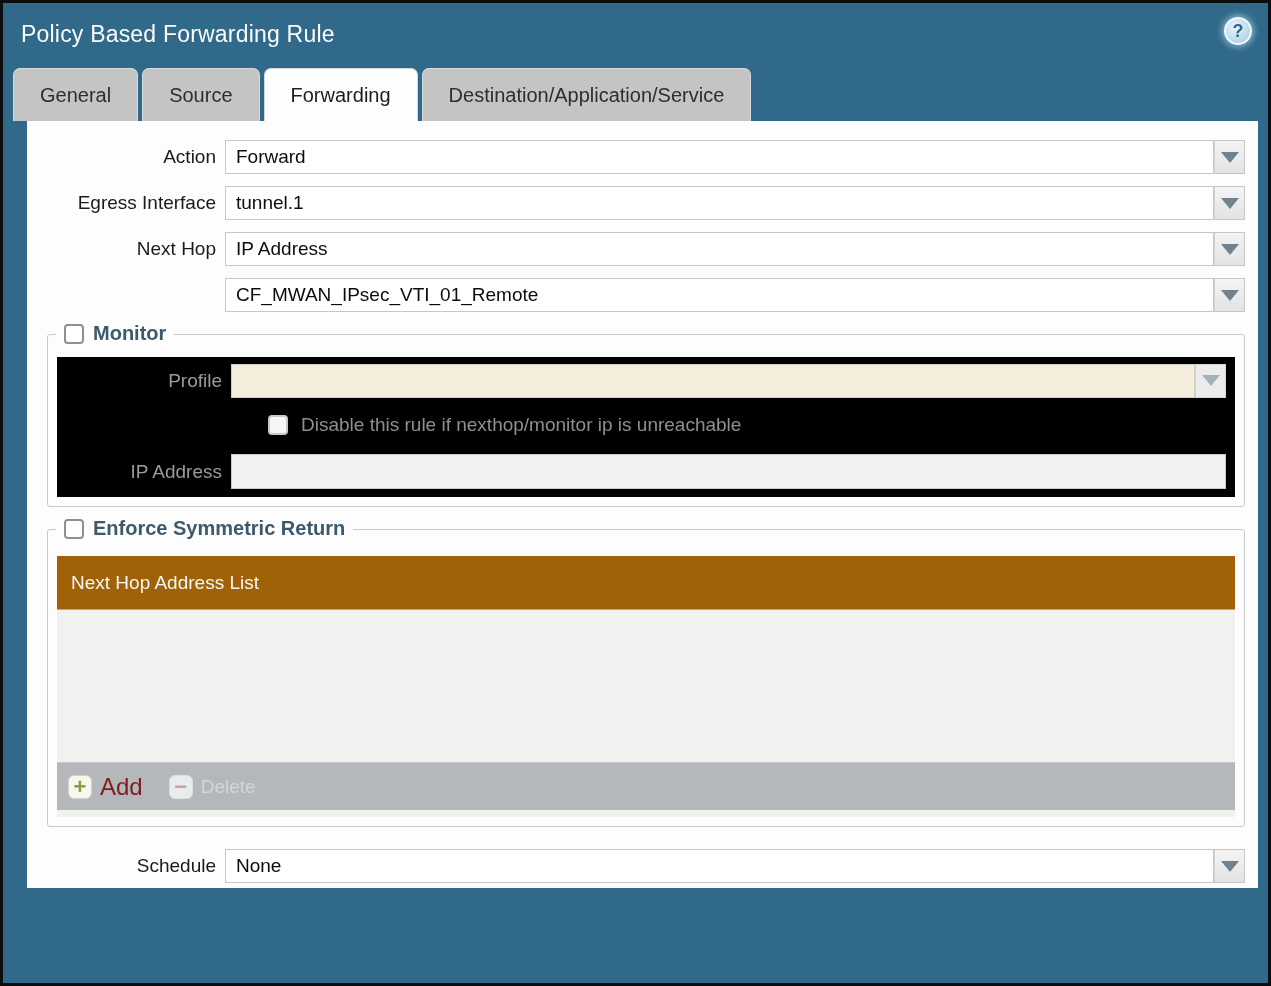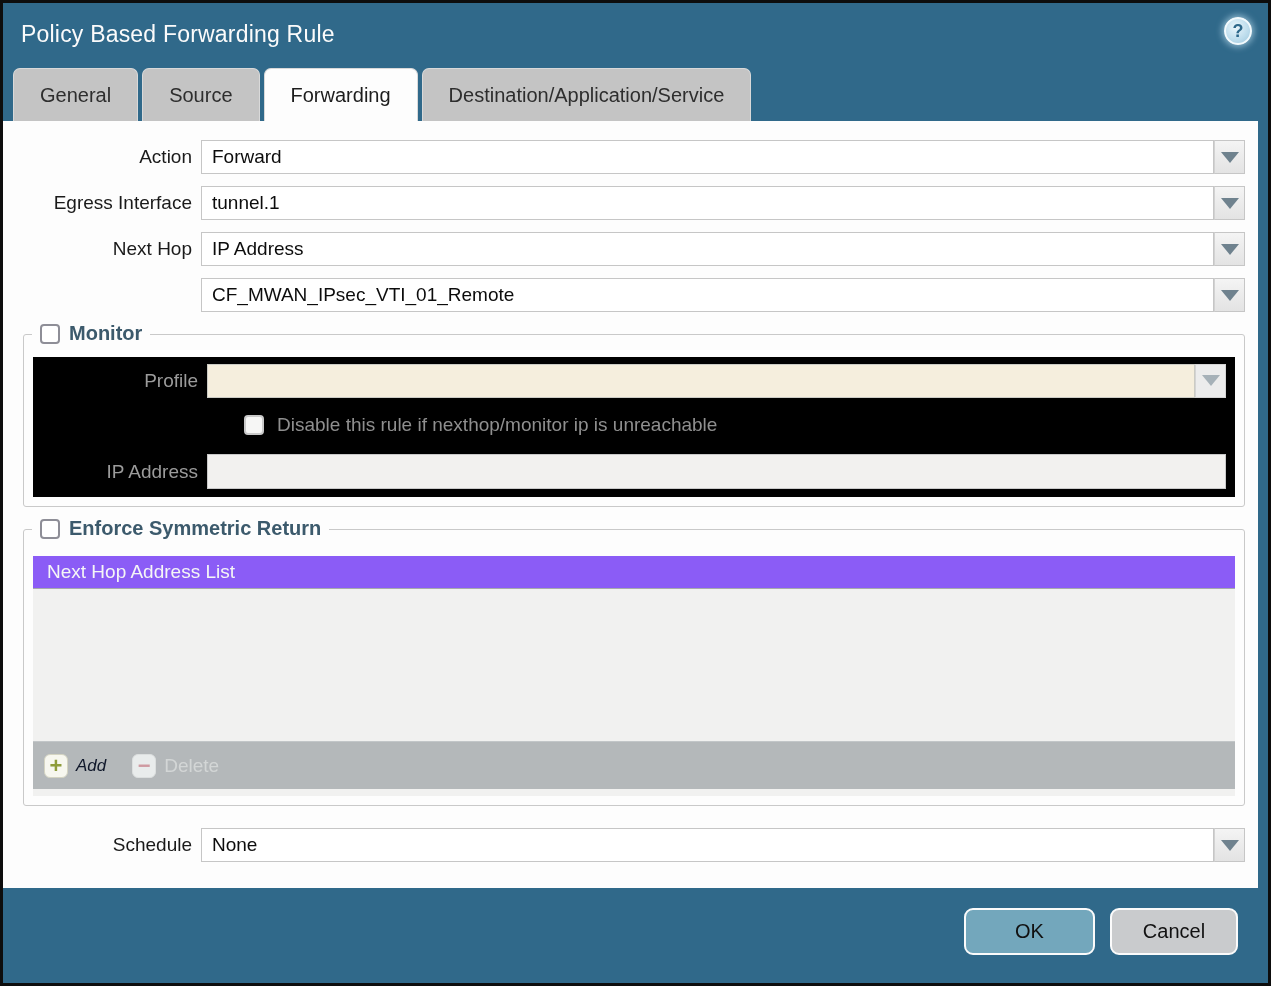--- a/index.html
+++ b/index.html
@@ -40,21 +40,21 @@
   .tab {
     height:53px; display:flex; align-items:center;
     padding:0 26px; background:#c4c4c4;
     border:1px solid #d9d9d9; border-bottom:none;
     border-radius:7px 7px 0 0;
     font-size:20px; color:#2e2e2e; cursor:pointer; white-space:nowrap;
   }
   .tab.active { background:#fdfdfd; color:#1d1d1d; }
   
   .content {
-    position:absolute; left:0; right:10px; top:118px; height:767px;
+    position:absolute; left:24px; right:10px; top:118px; height:767px;
     background:#fdfdfd; overflow:hidden;
   }
   .frow {
     display:flex; align-items:center; height:34px;
     margin:0 13px 12px 0;
   }
   .frow.first { margin-top:19px; }
   .flabel {
     width:198px; text-align:right; padding-right:9px;
     font-size:19px; color:#1a1a1a; flex:0 0 198px;
@@ -109,39 +109,39 @@
   .combo-btn.disabled .arr { border-top-color:#a6b1b8; }
   .input-plain {
     flex:1; height:35px; background:#f2f1ef; border:1px solid #c9c9c9;
     font-size:19px; color:#9b9b9b; display:flex; align-items:center; padding-left:10px;
   }
   .disable-check-row { display:flex; align-items:center; gap:13px; height:30px; margin:2px 16px 14px 183px;padding-left:28px; }
   .disable-text { font-size:19px; color:#8f8f8f; }
   
   .table-wrap { margin:26px 9px 9px 9px; }
   .table-header {
-    height:33px; background:#8b5cf6; display:flex; align-items:center;
+    height:54px; background:#a16207; display:flex; align-items:center;
     padding-left:14px; font-size:19px; color:#f5f6f6;
     border-bottom:1px solid #a6aaac;
   }
   .table-body { height:152px; background:#f1f1f0; }
   .table-footer {
     height:48px; background:#b4b8ba; display:flex; align-items:center;
     padding-left:11px; gap:26px; border-top:1px solid #c2c6c8;
   }
   .tbl-btn { display:flex; align-items:center; gap:8px; cursor:pointer; background:none; border:none; }
   .tbl-btn.disabled { cursor:default; }
   .icon-sq {
     width:24px; height:24px; border-radius:6px; display:flex;
     align-items:center; justify-content:center;
     font-size:22px; font-weight:bold; line-height:1;
   }
   .add-sq { background:#f7f7ef; border:1px solid #d4d4c2; color:#8e9c3a; }
   .del-sq { background:#e9ecec; border:1px solid #dcdfdf; color:#cf9aa1; }
-  .add-label { font-size:17px; color:#0f172a;font-style:italic; }
+  .add-label { font-size:24px; color:#7f1d1d; }
   .del-label { font-size:19px; color:#d3d6d6; }
   .table-strip { height:7px; background:#f1f1f0; }
   
   .schedule-row { margin-top:22px; }
   
   .footer {
     position:absolute; left:0; right:0; bottom:0; height:101px;
   }
   .footer-buttons {
     position:absolute; right:30px; top:26px; display:flex; gap:15px;
@@ -273,20 +273,14 @@
       <div class="combo">
         <div class="combo-value">None</div>
         <div class="combo-btn">
           <span class="arr"></span>
         </div>
       </div>
     </div>
 
   </div>
 
-  <div class="footer">
-    <div class="footer-buttons">
-      <button class="btn btn-ok">OK</button>
-      <button class="btn btn-cancel">Cancel</button>
-    </div>
-  </div>
 
 </div>
 
 </body></html>

